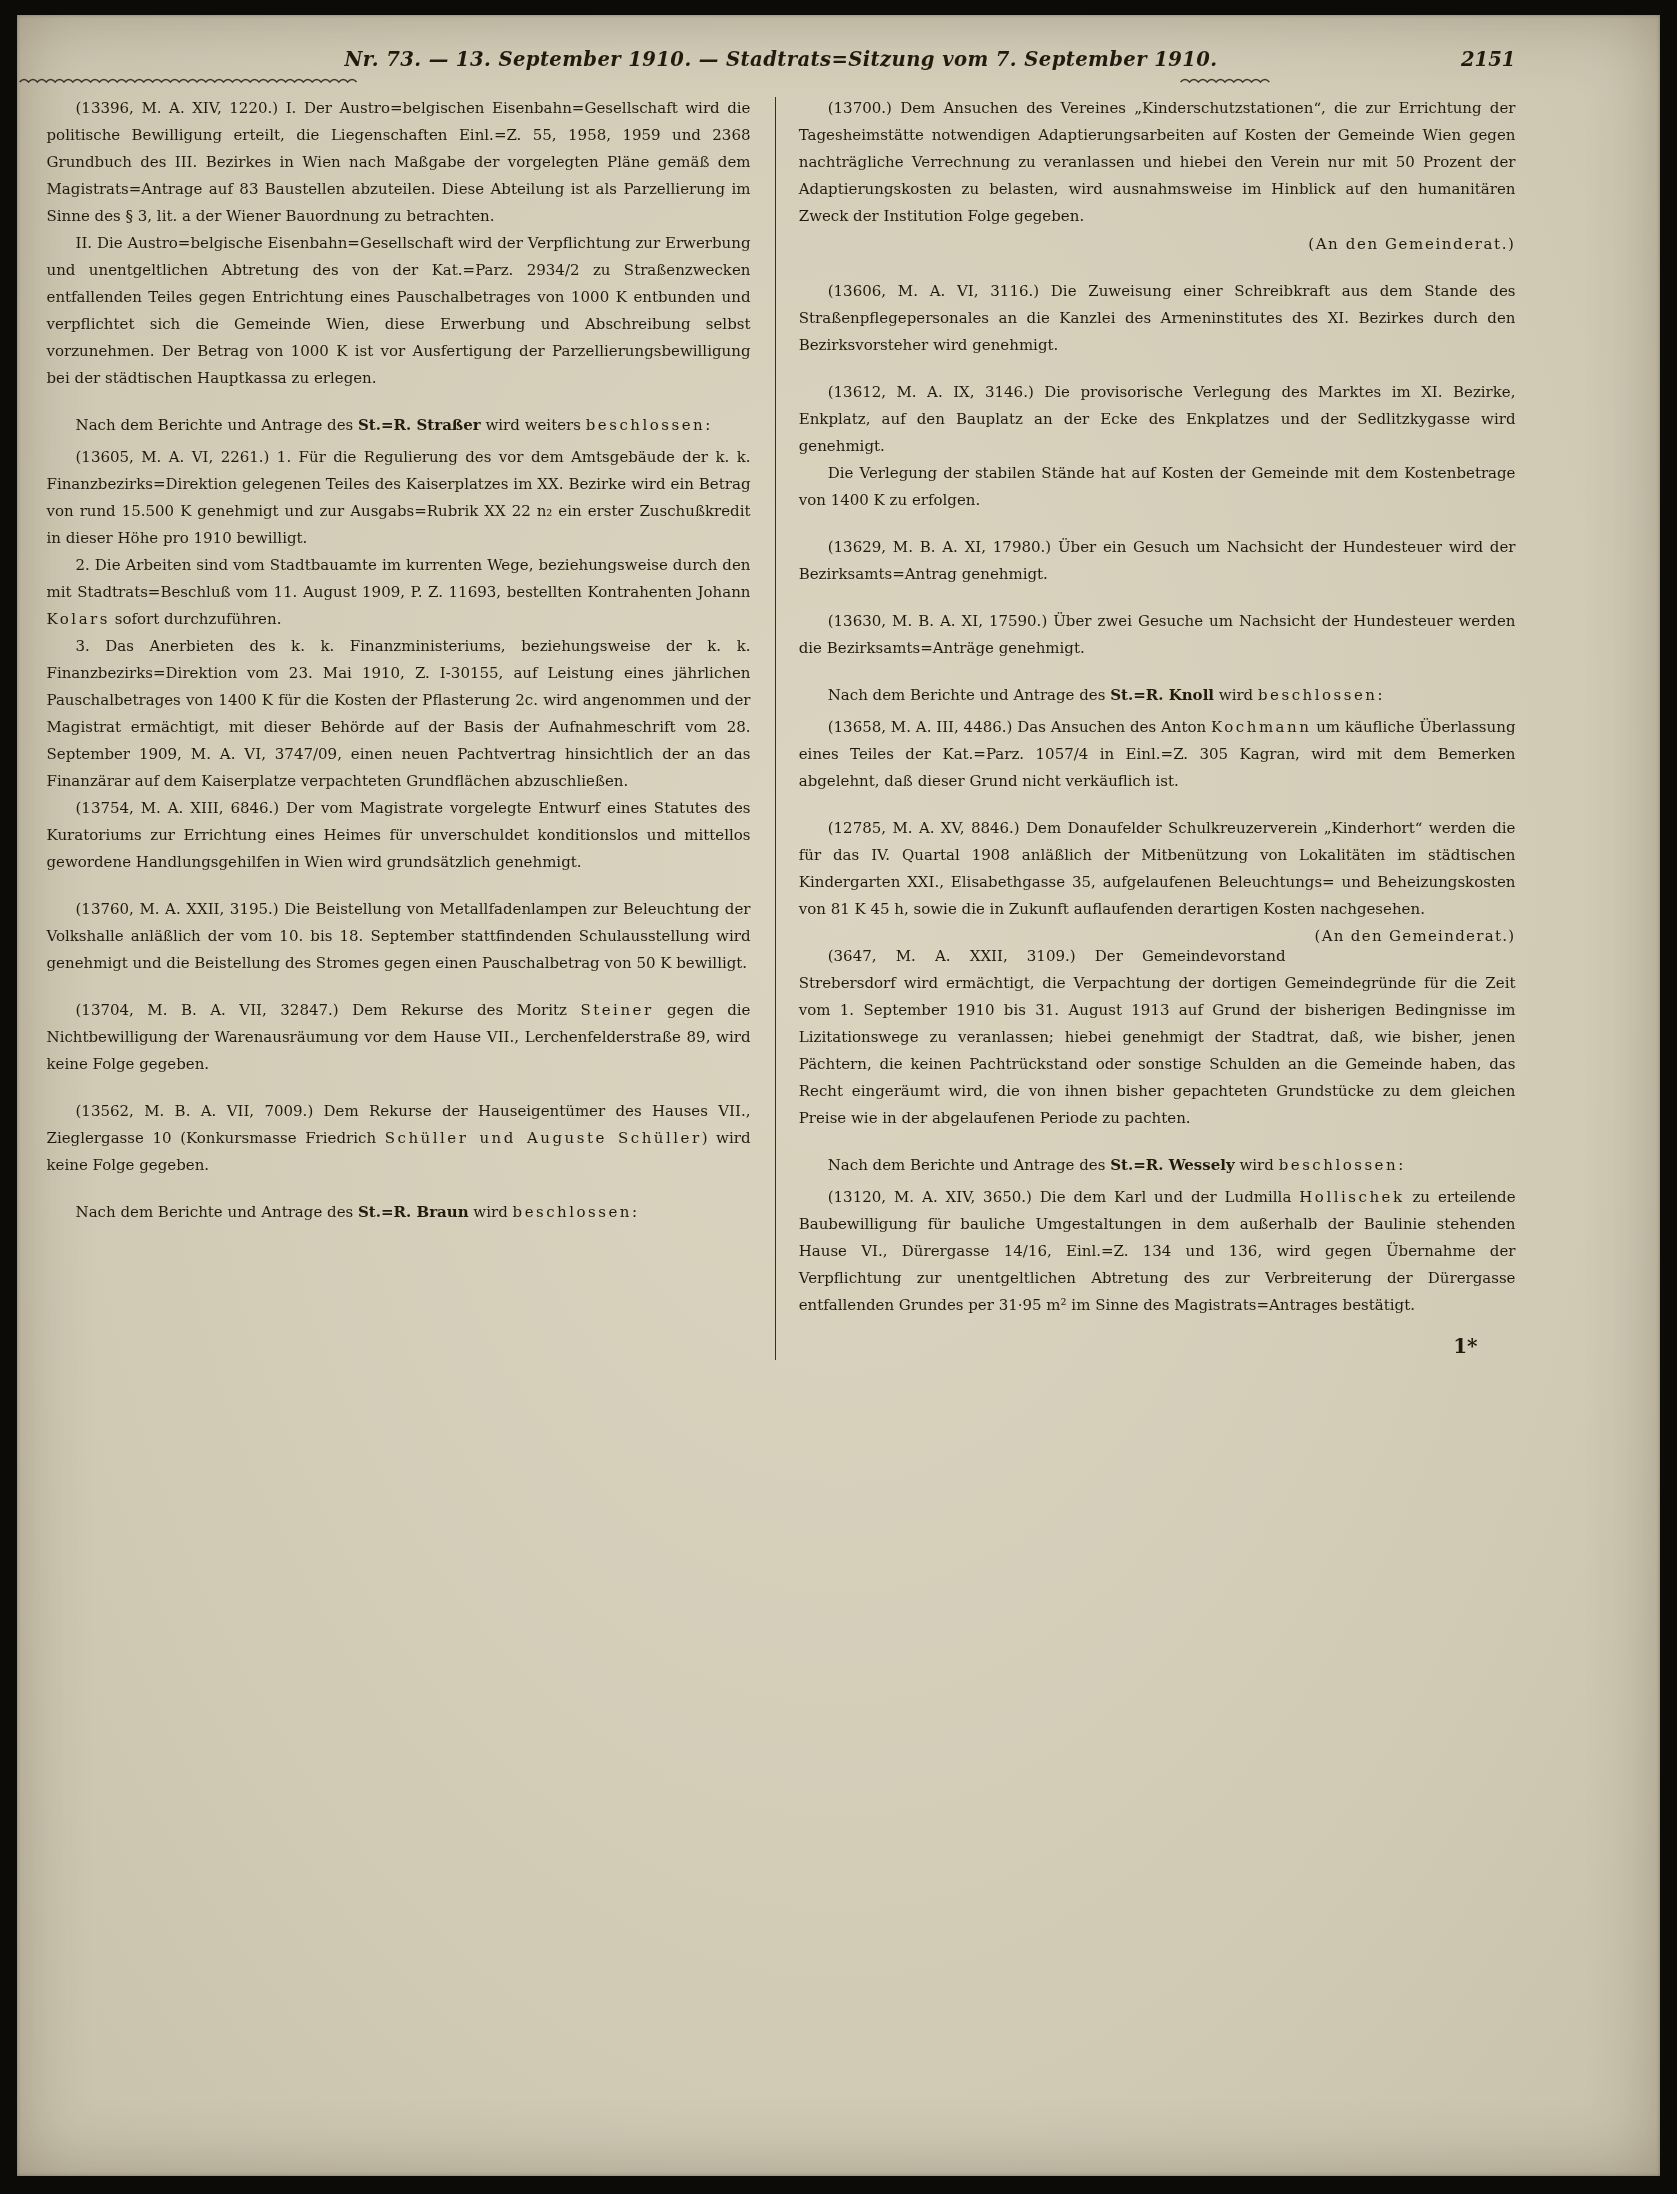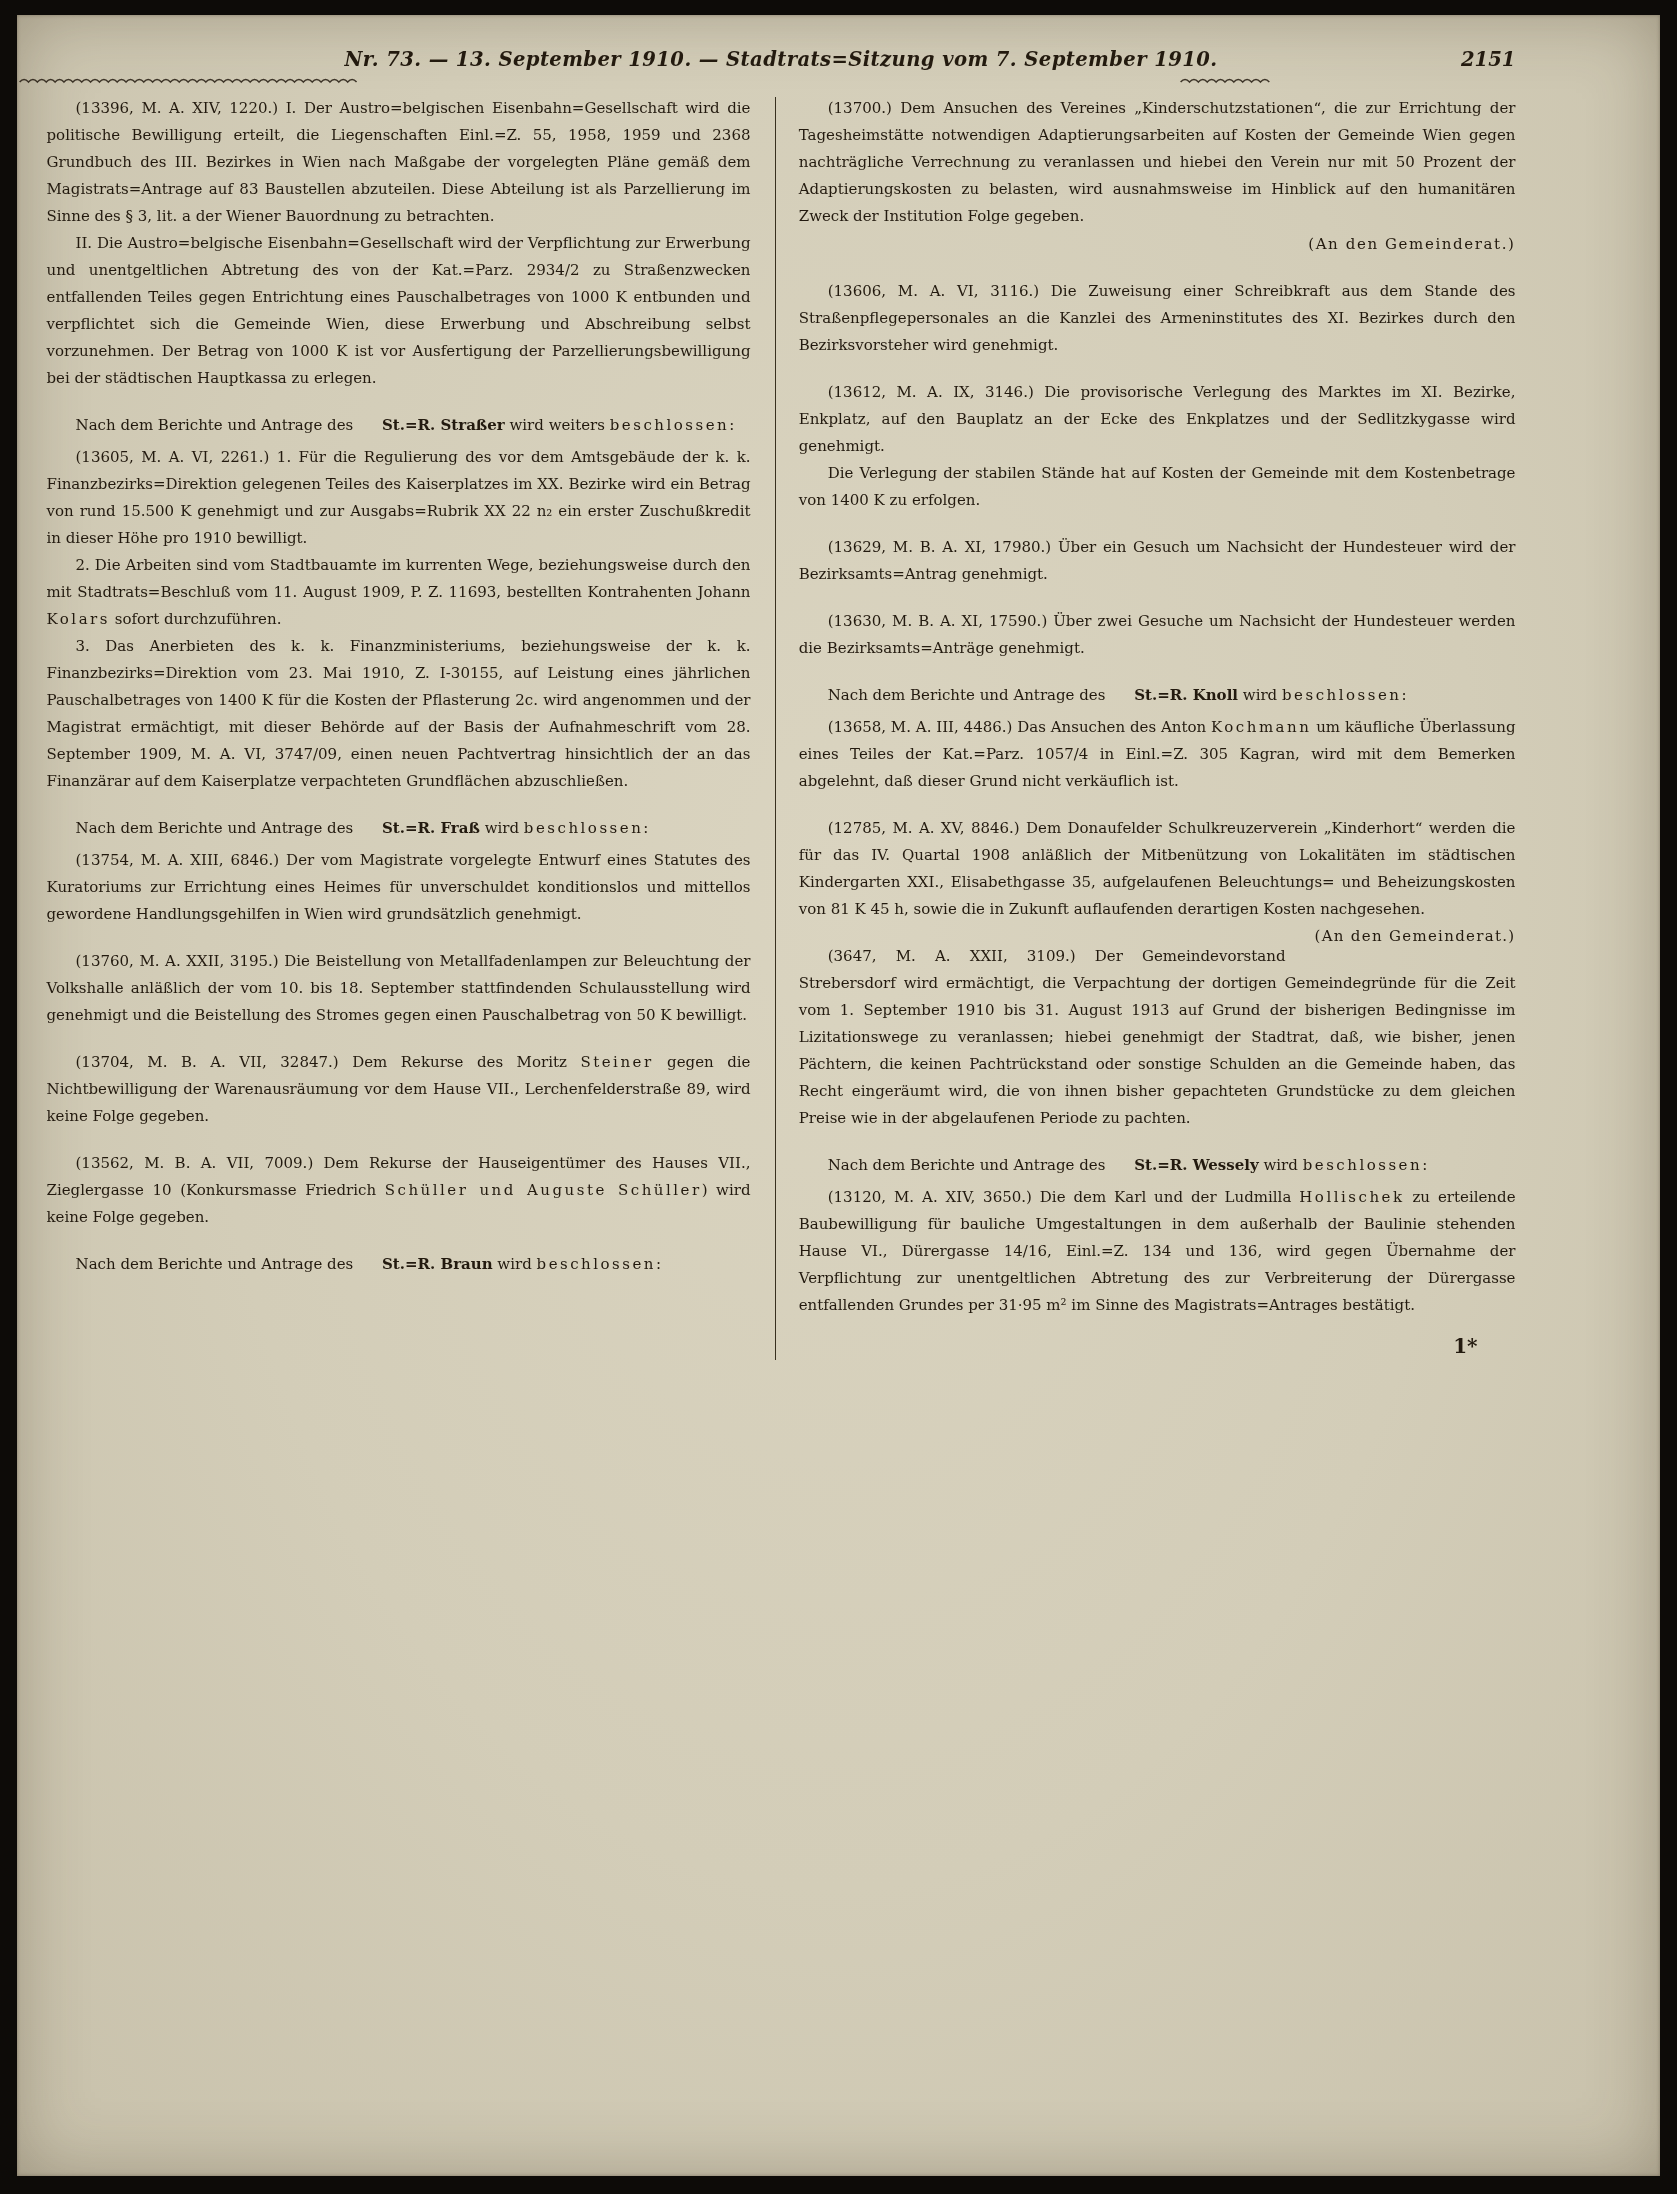--- a/index.html
+++ b/index.html
@@ -35,21 +35,21 @@
 
   .para {
     margin: 0; font-size: 15px; line-height: 27px;
     text-align: justify; text-indent: 29px;
     hyphens: auto; -webkit-hyphens: auto;
   }
   .para.gap { margin-top: 20px; }
   .style-intro { margin-top: 20px; margin-bottom: 5px; }
   .style-annotation { text-align: right; text-indent: 0; letter-spacing: 1.6px; margin-top: 1.3px; }
   .style-sig { text-align: right; text-indent: 0; font-weight: bold; font-size: 20px; margin-top: 14px; padding-right: 38px; }
-  .bold { font-weight: bold; margin-left: 24px; }
+  .bold { font-weight: bold; }
   .sperr { letter-spacing: 2.5px; }
   .note-inline { float: right; letter-spacing: 1.3px; }
 </style>
 </head>
 <body>
 
 <div class="paper">
   <div class="inner">
 
     <header class="hdr">
@@ -65,21 +65,20 @@
       </svg>
 
     <div class="cols">
       <div class="col">
           <p class="para style-body"><span>(13396, M. A. XIV, 1220.) I. Der Austro=belgischen Eisenbahn=Gesellschaft wird die politische Bewilligung erteilt, die Liegenschaften Einl.=Z. 55, 1958, 1959 und 2368 Grundbuch des III. Bezirkes in Wien nach Maßgabe der vorgelegten Pläne gemäß dem Magistrats=Antrage auf 83 Baustellen abzuteilen. Diese Abteilung ist als Parzellierung im Sinne des § 3, lit. a der Wiener Bauordnung zu betrachten.</span></p>
           <p class="para style-body"><span>II. Die Austro=belgische Eisenbahn=Gesellschaft wird der Verpflichtung zur Erwerbung und unentgeltlichen Abtretung des von der Kat.=Parz. 2934/2 zu Straßenzwecken entfallenden Teiles gegen Entrichtung eines Pauschalbetrages von 1000 K entbunden und verpflichtet sich die Gemeinde Wien, diese Erwerbung und Abschreibung selbst vorzunehmen. Der Betrag von 1000 K ist vor Ausfertigung der Parzellierungsbewilligung bei der städtischen Hauptkassa zu erlegen.</span></p>
           <p class="para style-intro"><span>Nach dem Berichte und Antrage des </span><span class="bold">St.=R. Straßer</span><span> wird weiters </span><span class="sperr">beschlossen:</span></p>
           <p class="para style-body"><span>(13605, M. A. VI, 2261.) 1. Für die Regulierung des vor dem Amtsgebäude der k. k. Finanzbezirks=Direktion gelegenen Teiles des Kaiserplatzes im XX. Bezirke wird ein Betrag von rund 15.500 K genehmigt und zur Ausgabs=Rubrik XX 22 n₂ ein erster Zuschußkredit in dieser Höhe pro 1910 bewilligt.</span></p>
           <p class="para style-body"><span>2. Die Arbeiten sind vom Stadtbauamte im kurrenten Wege, beziehungsweise durch den mit Stadtrats=Beschluß vom 11. August 1909, P. Z. 11693, bestellten Kontrahenten Johann </span><span class="sperr">Kolars</span><span> sofort durchzuführen.</span></p>
           <p class="para style-body"><span>3. Das Anerbieten des k. k. Finanzministeriums, beziehungsweise der k. k. Finanzbezirks=Direktion vom 23. Mai 1910, Z. I-30155, auf Leistung eines jährlichen Pauschalbetrages von 1400 K für die Kosten der Pflasterung 2c. wird angenommen und der Magistrat ermächtigt, mit dieser Behörde auf der Basis der Aufnahmeschrift vom 28. September 1909, M. A. VI, 3747/09, einen neuen Pachtvertrag hinsichtlich der an das Finanzärar auf dem Kaiserplatze verpachteten Grundflächen abzuschließen.</span></p>
-          <p class="para style-intro"><span>Nach dem Berichte und Antrage des </span><span class="bold">St.=R. Fraß</span><span> wird </span><span class="sperr">beschlossen:</span></p>
           <p class="para style-body"><span>(13754, M. A. XIII, 6846.) Der vom Magistrate vorgelegte Entwurf eines Statutes des Kuratoriums zur Errichtung eines Heimes für unverschuldet konditionslos und mittellos gewordene Handlungsgehilfen in Wien wird grundsätzlich genehmigt.</span></p>
           <p class="para style-body gap"><span>(13760, M. A. XXII, 3195.) Die Beistellung von Metallfadenlampen zur Beleuchtung der Volkshalle anläßlich der vom 10. bis 18. September stattfindenden Schulausstellung wird genehmigt und die Beistellung des Stromes gegen einen Pauschalbetrag von 50 K bewilligt.</span></p>
           <p class="para style-body gap"><span>(13704, M. B. A. VII, 32847.) Dem Rekurse des Moritz </span><span class="sperr">Steiner</span><span> gegen die Nichtbewilligung der Warenausräumung vor dem Hause VII., Lerchenfelderstraße 89, wird keine Folge gegeben.</span></p>
           <p class="para style-body gap"><span>(13562, M. B. A. VII, 7009.) Dem Rekurse der Hauseigentümer des Hauses VII., Zieglergasse 10 (Konkursmasse Friedrich </span><span class="sperr">Schüller und Auguste Schüller</span><span>) wird keine Folge gegeben.</span></p>
           <p class="para style-intro"><span>Nach dem Berichte und Antrage des </span><span class="bold">St.=R. Braun</span><span> wird </span><span class="sperr">beschlossen:</span></p>
         </div>
       <div class="divider"></div>
       <div class="col col-r">
           <p class="para style-body"><span>(13700.) Dem Ansuchen des Vereines „Kinderschutzstationen“, die zur Errichtung der Tagesheimstätte notwendigen Adaptierungsarbeiten auf Kosten der Gemeinde Wien gegen nachträgliche Verrechnung zu veranlassen und hiebei den Verein nur mit 50 Prozent der Adaptierungskosten zu belasten, wird ausnahmsweise im Hinblick auf den humanitären Zweck der Institution Folge gegeben.</span></p>
           <p class="para style-annotation"><span>(An den Gemeinderat.)</span></p>

